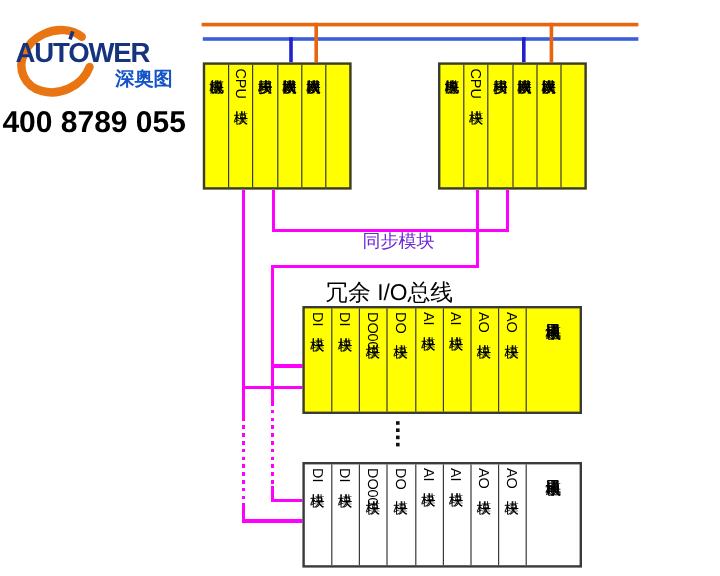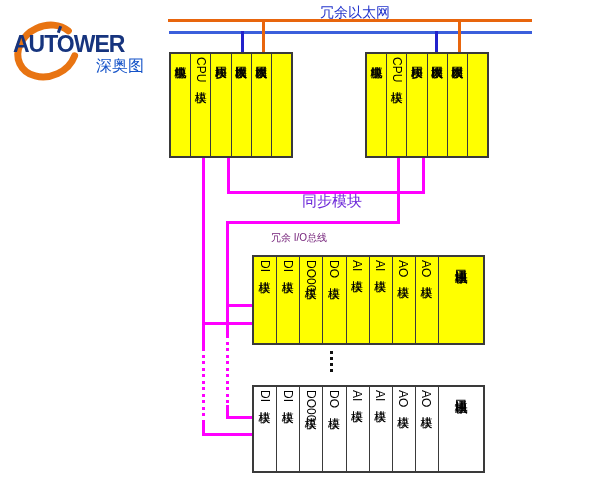--- a/index.html
+++ b/index.html
@@ -5,21 +5,21 @@
   html,body{margin:0;padding:0;background:#fff;}
   #stage{position:relative;width:600px;height:480px;background:#fff;overflow:hidden;
          font-family:"Liberation Sans","DejaVu Sans",sans-serif;color:#000;}
   .abs{position:absolute;}
 
   
   #brand-name{left:13px;top:31px;font-size:23px;font-weight:bold;
               letter-spacing:-1px;color:#16347E;z-index:3;}
   #brand-accent{left:58px;top:26px;width:3px;height:7px;background:#16347E;
                 transform:rotate(20deg);z-index:3;}
-  #brand-chinese{left:96px;top:56px;font-size:16px;font-weight:normal;color:#1553C8;z-index:3;}
+  #brand-chinese{left:96px;top:56px;font-size:16px;font-weight:bold;color:#1553C8;z-index:3;}
   #phone-number{left:2px;top:88px;font-size:25px;font-weight:bold;color:#000;z-index:3;}
   #logo-swoosh{left:0;top:18px;z-index:2;}
 
   
   #ethernet-label{left:300px;top:4px;width:110px;text-align:center;
                   font-size:14px;color:#2233CC;}
   .hline{height:3px;}
   #eth-line-a{left:168px;top:19px;width:364px;background:#E8650D;}
   #eth-line-b{left:169px;top:31px;width:363px;background:#3B5FDC;}
   .drop{width:3px;}
@@ -42,39 +42,39 @@
   .io-rack .cell{font-size:12px;padding-left:4px;}
   .io-rack .cell:last-child{flex:0 0 45px;padding-left:15px;font-size:13px;}
 
   
   #bus-lines{left:0;top:0;z-index:1;}
   #bus-lines path{fill:none;stroke:#FF00FF;stroke-width:3;}
   #bus-lines path.dashed{stroke-dasharray:3 3.5;}
 
   
   #sync-label{left:302px;top:192px;font-size:15px;color:#6d28d9;z-index:2;}
-  #io-bus-label{left:271px;top:231px;font-size:10px;color:#701a75;z-index:2;}
+  #io-bus-label{left:271px;top:231px;font-size:19px;color:#000000;z-index:2;}
 
   
   #continuation-dots{left:330px;top:351px;display:flex;flex-direction:column;gap:3px;z-index:2;}
   #continuation-dots i{width:3px;height:3px;background:#111;}
 </style>
 </head>
 <body>
 
 <div id="stage">
 
   <svg id="logo-swoosh" class="abs" width="160" height="100" viewBox="0 0 160 100">
     <ellipse cx="47" cy="33" rx="30" ry="25" transform="rotate(-25 47 33)" fill="none" stroke="#E87412" stroke-width="7" stroke-dasharray="145 30" stroke-dashoffset="-18" stroke-linecap="round"></ellipse>
   </svg>
   <div id="brand-name" class="abs">AUTOWER</div>
   <div id="brand-accent" class="abs"></div>
   <div id="brand-chinese" class="abs">深奥图</div>
+  <div id="phone-number" class="abs">400 8789 055</div>
 
-  <div id="ethernet-label" class="abs">冗余以太网</div>
   <div id="eth-line-a" class="abs hline"></div>
   <div id="eth-line-b" class="abs hline"></div>
   <div class="abs drop blue" style="left:241px;"></div>
   <div class="abs drop orange" style="left:262px;"></div>
   <div class="abs drop blue" style="left:435px;"></div>
   <div class="abs drop orange" style="left:458px;"></div>
 
   <svg id="bus-lines" class="abs" width="600" height="480" viewBox="0 0 600 480" shape-rendering="crispEdges">
     <path d="M228,158 L228,192 L423,192 L423,158"></path>
     <path d="M398,158 L398,222 L227,222 L227,335"></path>

